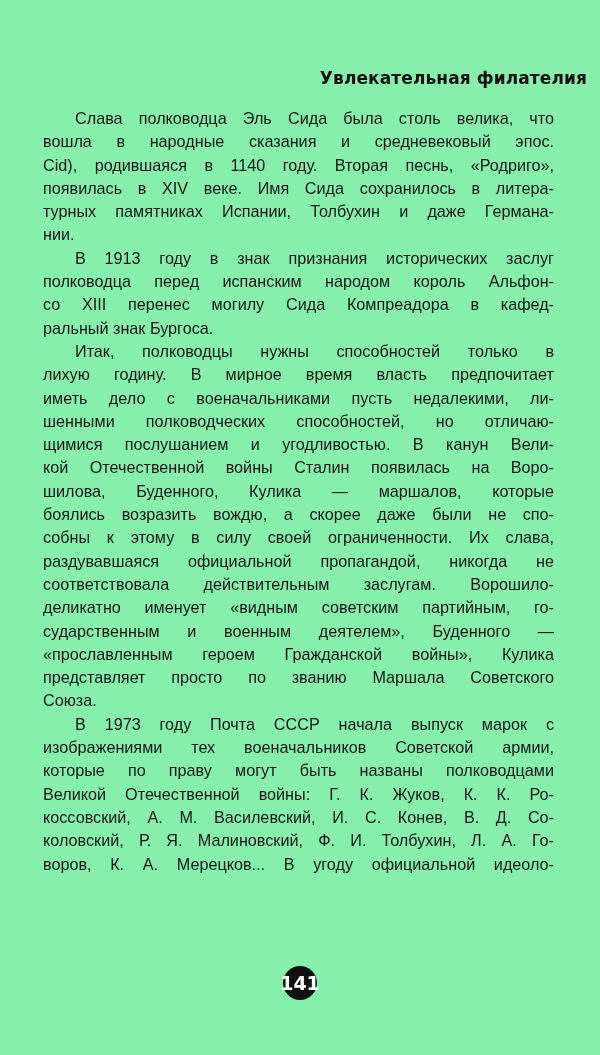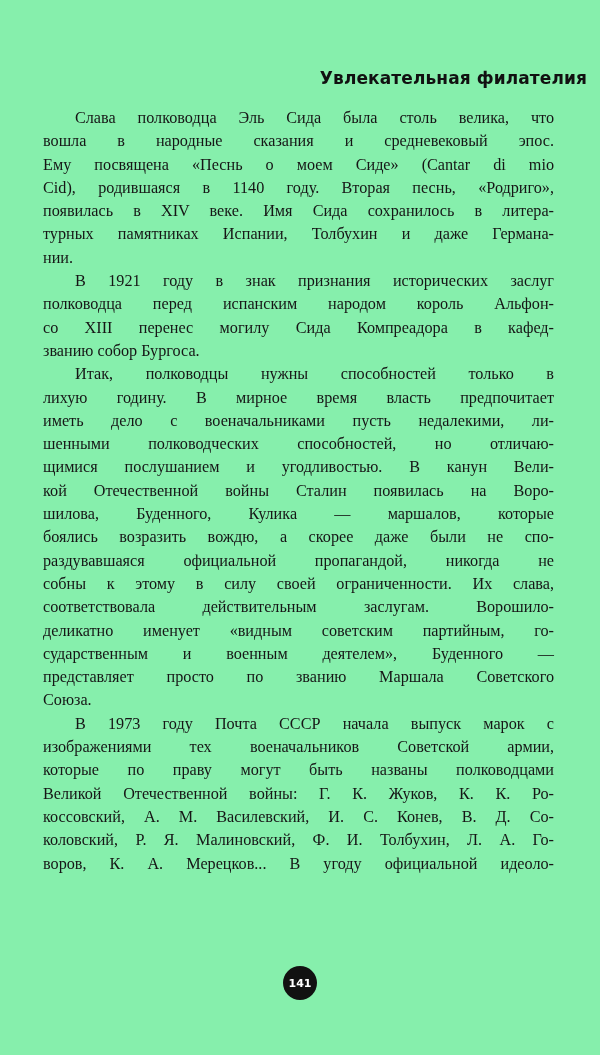--- a/index.html
+++ b/index.html
@@ -5,67 +5,67 @@
   html, body { margin: 0; padding: 0; background: #ffffff; }
   body { width: 600px; height: 1055px; position: relative; overflow: hidden; }
   .page { position: absolute; left: 0; top: 0; width: 600px; height: 1055px; background: #86efac; padding-left: 34px; }
   .running-head {
     position: absolute; right: 47px; top: 68px;
     font-family: "DejaVu Sans", sans-serif; font-weight: bold;
     font-size: 17px; color: #111; letter-spacing: 0.1px;
   }
   .body-text {
     position: absolute; left: 43px; top: 107px; width: 511px;
-    font-family: Liberation Serif, serif; font-size: 16.2px;
+    font-family: Liberation Sans, sans-serif; font-size: 16.2px;
     line-height: 23.3px; color: #161616;
   }
   .line { display: block; white-space: nowrap; text-align: justify; text-align-last: justify; height: 23.3px; }
   .line.last { text-align-last: left; }
   .line.indent { padding-left: 32px; }
   .page-number {
     position: absolute; left: 283px; top: 966px; width: 34px; height: 34px;
     border-radius: 50%; background: #111; color: #fff;
-    font-family: "DejaVu Sans", sans-serif; font-weight: bold; font-size: 11px;
+    font-family: "DejaVu Sans", sans-serif; font-weight: bold; font-size: 19px;
     display: flex; align-items: center; justify-content: center;
   }
 </style>
 </head>
 <body>
 
 <div class="page">
   <div class="running-head">Увлекательная филателия</div>
 
   <div class="body-text">
 
     <span class="line indent">Слава полководца Эль Сида была столь велика, что</span>
     <span class="line">вошла в народные сказания и средневековый эпос.</span>
-    <span class="line">Ему посвящена «Песнь о моем Сиде» (Cantar di mio</span>
     <span class="line">Cid), родившаяся в 1140 году. Вторая песнь, «Родриго»,</span>
     <span class="line">появилась в XIV веке. Имя Сида сохранилось в литера-</span>
     <span class="line">турных памятниках Испании, Толбухин и даже Германа-</span>
     <span class="line last">нии.</span>
 
-    <span class="line indent">В 1921 году в знак признания исторических заслуг</span>
+    <span class="line indent">В 1913 году в знак признания исторических заслуг</span>
     <span class="line">полководца перед испанским народом король Альфон-</span>
     <span class="line">со XIII перенес могилу Сида Компреадора в кафед-</span>
-    <span class="line last">званию собор Бургоса.</span>
+    <span class="line last">ральный знак Бургоса.</span>
 
     <span class="line indent">Итак, полководцы нужны способностей только в</span>
     <span class="line">лихую годину. В мирное время власть предпочитает</span>
     <span class="line">иметь дело с военачальниками пусть недалекими, ли-</span>
     <span class="line">шенными полководческих способностей, но отличаю-</span>
     <span class="line">щимися послушанием и угодливостью. В канун Вели-</span>
     <span class="line">кой Отечественной войны Сталин появилась на Воро-</span>
     <span class="line">шилова, Буденного, Кулика — маршалов, которые</span>
     <span class="line">боялись возразить вождю, а скорее даже были не спо-</span>
+    <span class="line">собны к этому в силу своей ограниченности. Их слава,</span>
     <span class="line">раздувавшаяся официальной пропагандой, никогда не</span>
-    <span class="line">собны к этому в силу своей ограниченности. Их слава,</span>
     <span class="line">соответствовала действительным заслугам. Ворошило-</span>
     <span class="line">деликатно именует «видным советским партийным, го-</span>
     <span class="line">сударственным и военным деятелем», Буденного —</span>
+    <span class="line">«прославленным героем Гражданской войны», Кулика</span>
     <span class="line">представляет просто по званию Маршала Советского</span>
     <span class="line last">Союза.</span>
 
     <span class="line indent">В 1973 году Почта СССР начала выпуск марок с</span>
     <span class="line">изображениями тех военачальников Советской армии,</span>
     <span class="line">которые по праву могут быть названы полководцами</span>
     <span class="line">Великой Отечественной войны: Г. К. Жуков, К. К. Ро-</span>
     <span class="line">коссовский, А. М. Василевский, И. С. Конев, В. Д. Со-</span>
     <span class="line">коловский, Р. Я. Малиновский, Ф. И. Толбухин, Л. А. Го-</span>
     <span class="line">воров, К. А. Мерецков... В угоду официальной идеоло-</span>

